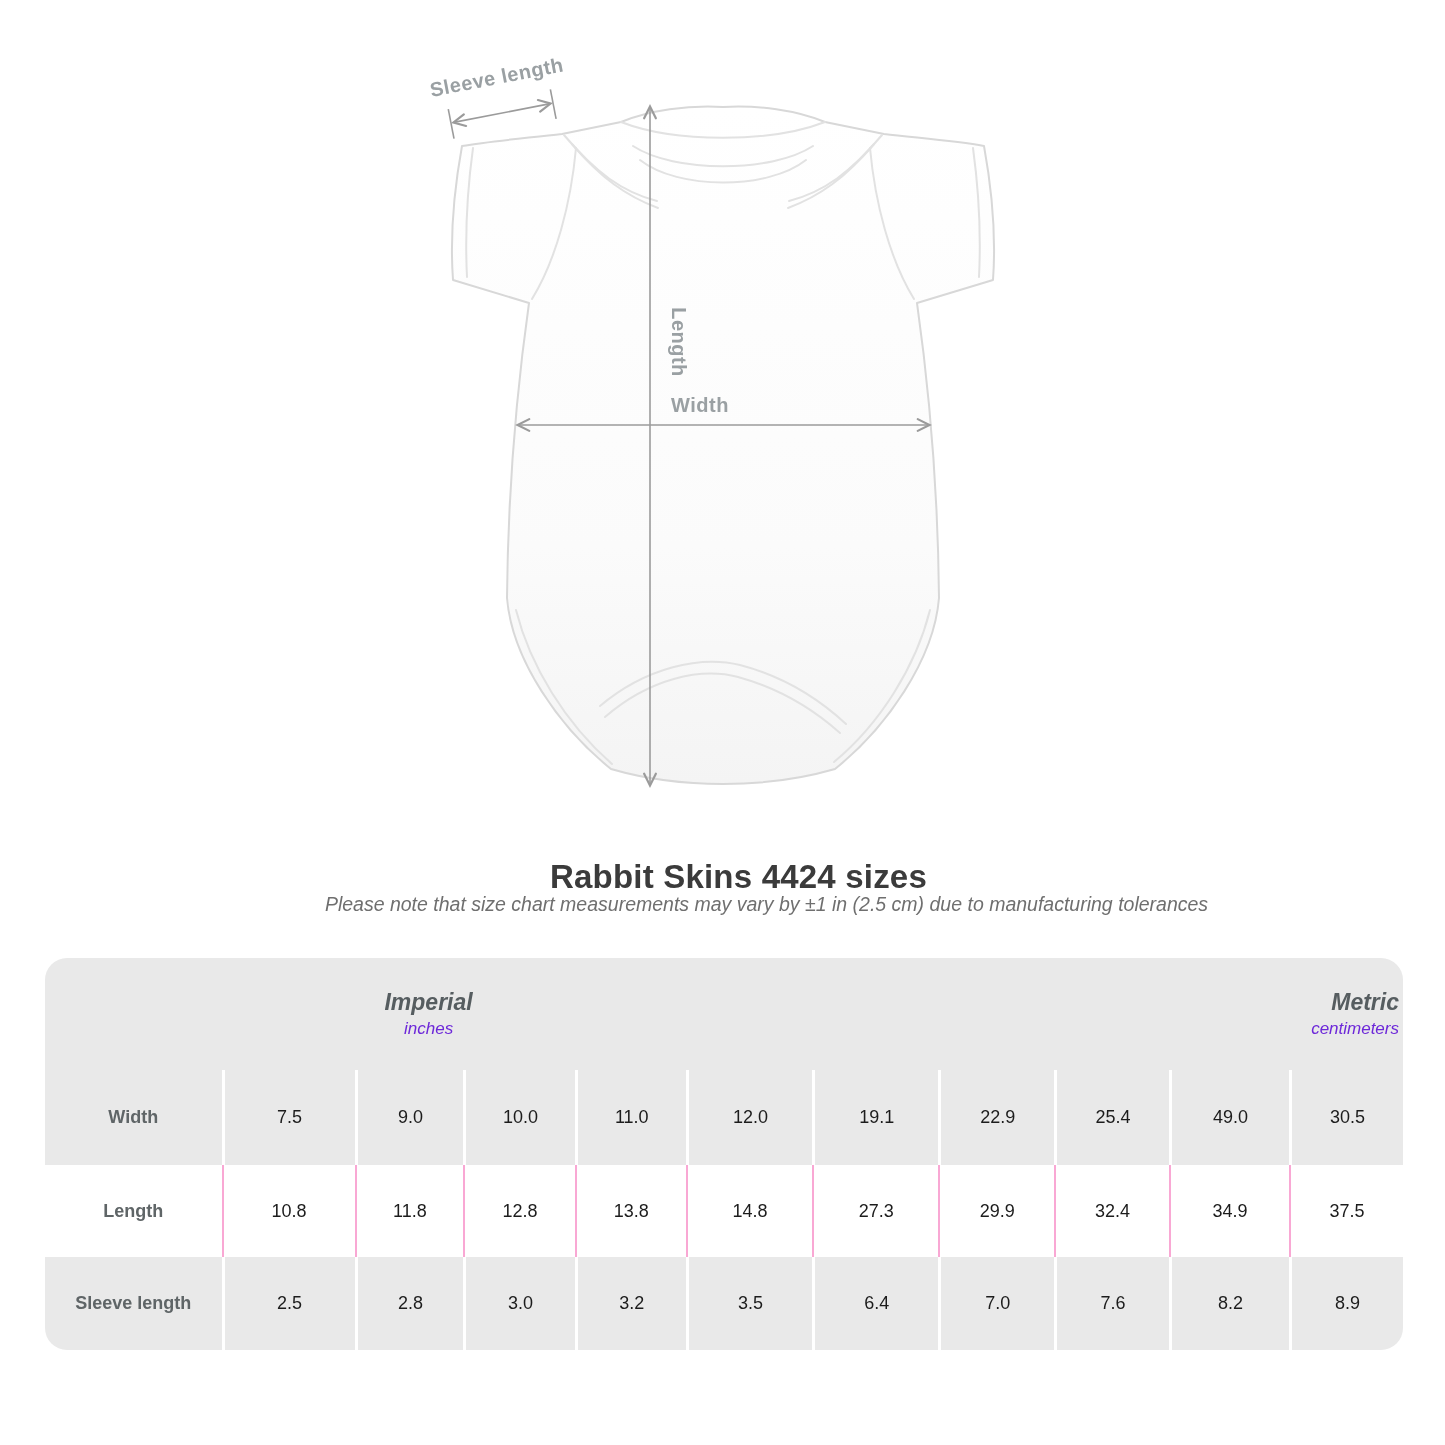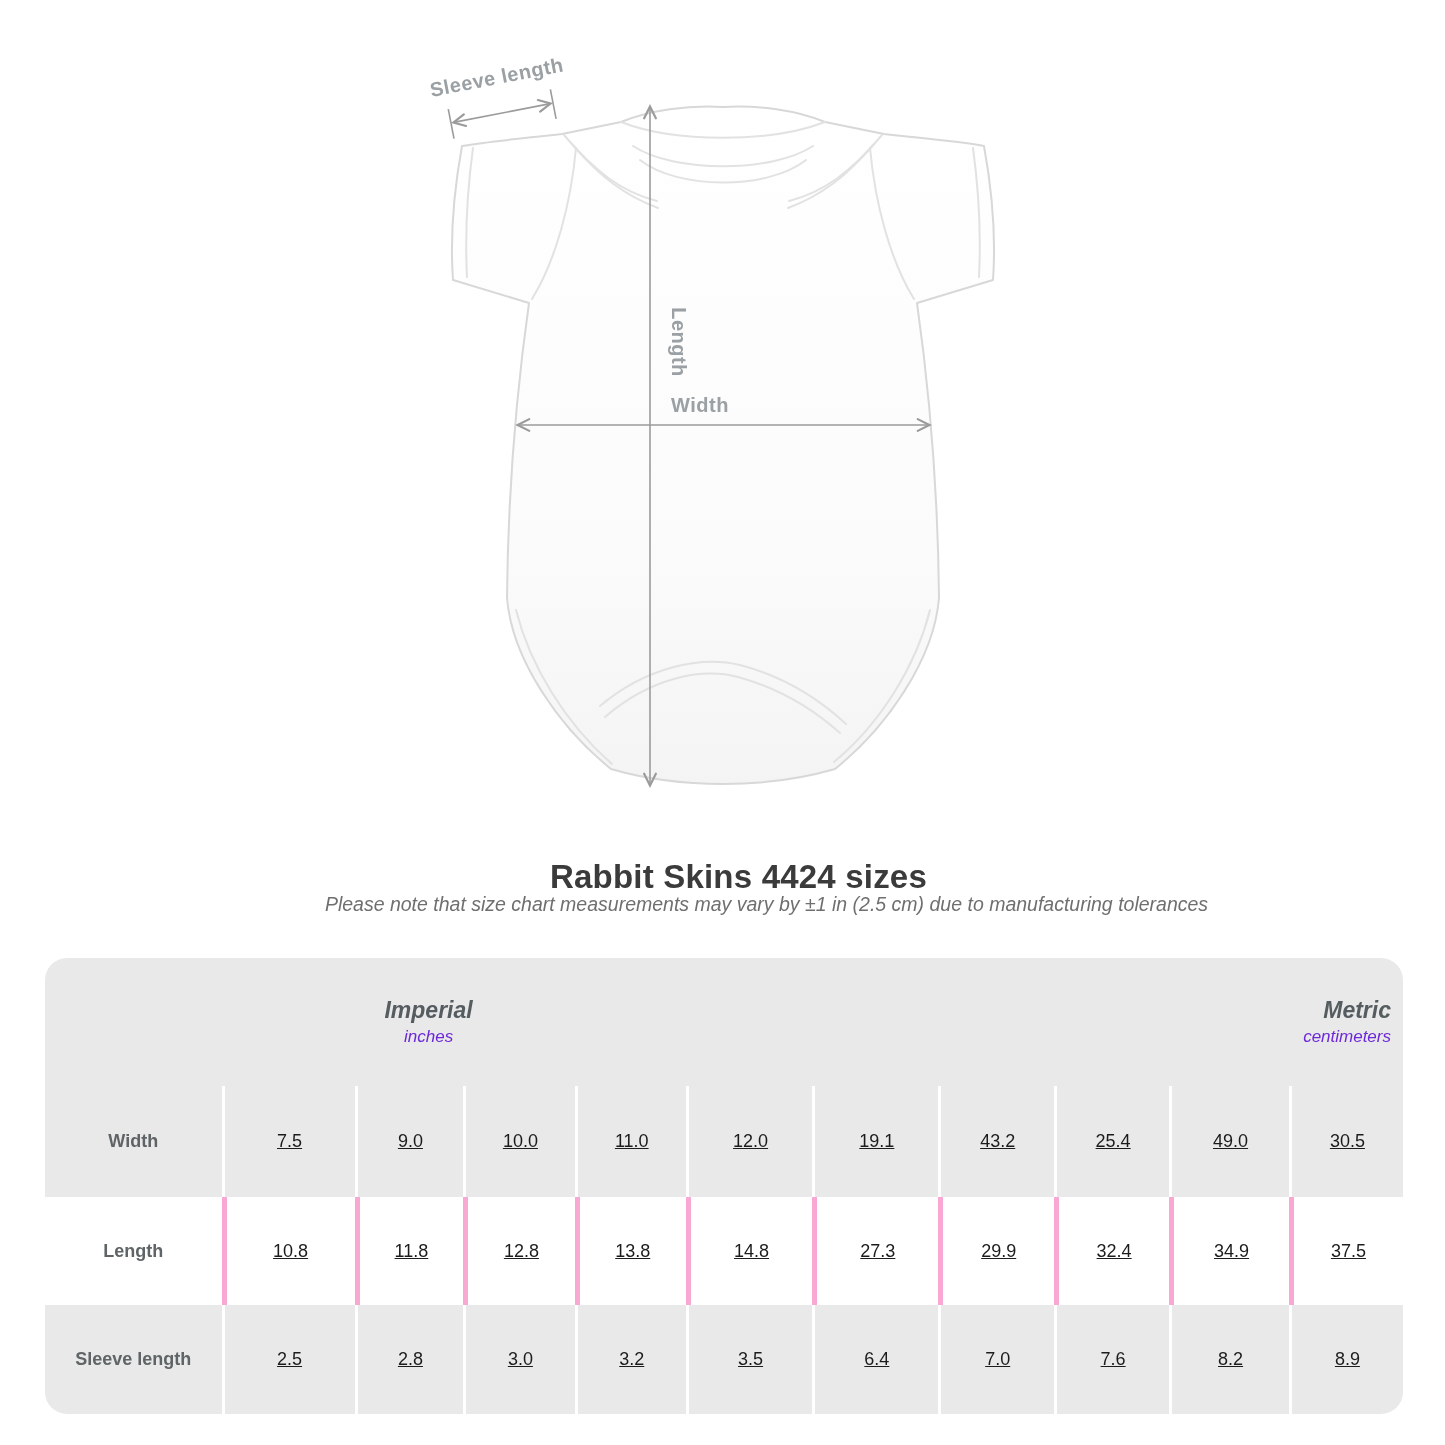--- a/index.html
+++ b/index.html
@@ -23,43 +23,43 @@
   }
   .subtitle{
     position:absolute;top:893px;left:0;width:100%;
     text-align:center;font-style:italic;font-size:19.5px;color:#6f6f6f;margin:0;padding-left:44px;
   }
   table.size-table{
     position:absolute;top:958px;left:45px;width:1358px;
     border-collapse:separate;border-spacing:0;table-layout:fixed;
   }
   table.size-table td{
-    text-align:center;vertical-align:middle;padding:12px;
+    text-align:center;vertical-align:middle;padding:4px;
   }
   tr.band td{
     background:#e9e9e9;height:104px;
   }
   tr.band td.band-left{border-top-left-radius:22px;}
   tr.band td.band-right{border-top-right-radius:22px;text-align:right;}
   .unit-title{font-size:23px;font-weight:bold;font-style:italic;color:#565d60;line-height:1.35;}
   .unit-sub{font-size:17px;font-style:italic;color:#6d28d9;line-height:1.3;}
   tr.head td{background:#ffffff;height:82px;}
   tr.row-gray td{background:#e9e9e9;}
   tr.row-white td{background:#ffffff;}
   tr.r1 td{height:87px;}
   tr.r2 td{height:84px;}
   tr.r3 td{height:85px;}
   tr.head td + td{border-left:3px solid #e9e9e9;}
-  tr.row-white td + td{border-left:5px solid #f9a8d4;}
+  tr.row-white td + td{border-left:2px solid #f9a8d4;}
   tr.row-gray td + td{border-left:3px solid #ffffff;}
   tr.last td:first-child{border-bottom-left-radius:22px;}
   tr.last td:last-child{border-bottom-right-radius:22px;}
   .rowlabel{font-size:18px;font-weight:bold;color:#5f6567;}
   .colhead{font-size:17.5px;font-weight:bold;color:#5f6567;white-space:pre-line;line-height:1.35;}
-  .val{font-size:18px;color:#1c1c1c;text-decoration:underline;}
+  .val{font-size:18px;color:#1c1c1c;}
 </style>
 </head>
 <body>
 
 <div class="stage">
 
   <div class="diagram">
     <svg viewBox="0 0 1445 835" xmlns="http://www.w3.org/2000/svg">
       <defs>
         <linearGradient id="bodyGrad" x1="0" y1="0" x2="0" y2="1">
@@ -160,21 +160,21 @@
         </td>
       </tr>
       <tr class="row-gray r1">
         <td class="rowlabel">Width</td>
         <td class="val">7.5</td>
         <td class="val">9.0</td>
         <td class="val">10.0</td>
         <td class="val">11.0</td>
         <td class="val">12.0</td>
         <td class="val">19.1</td>
-        <td class="val">43.2</td>
+        <td class="val">22.9</td>
         <td class="val">25.4</td>
         <td class="val">49.0</td>
         <td class="val">30.5</td>
       </tr>
       <tr class="row-white r2">
         <td class="rowlabel">Length</td>
         <td class="val">10.8</td>
         <td class="val">11.8</td>
         <td class="val">12.8</td>
         <td class="val">13.8</td>

